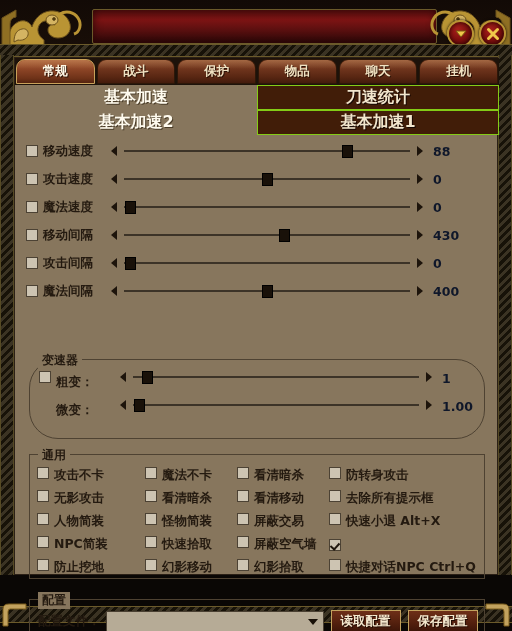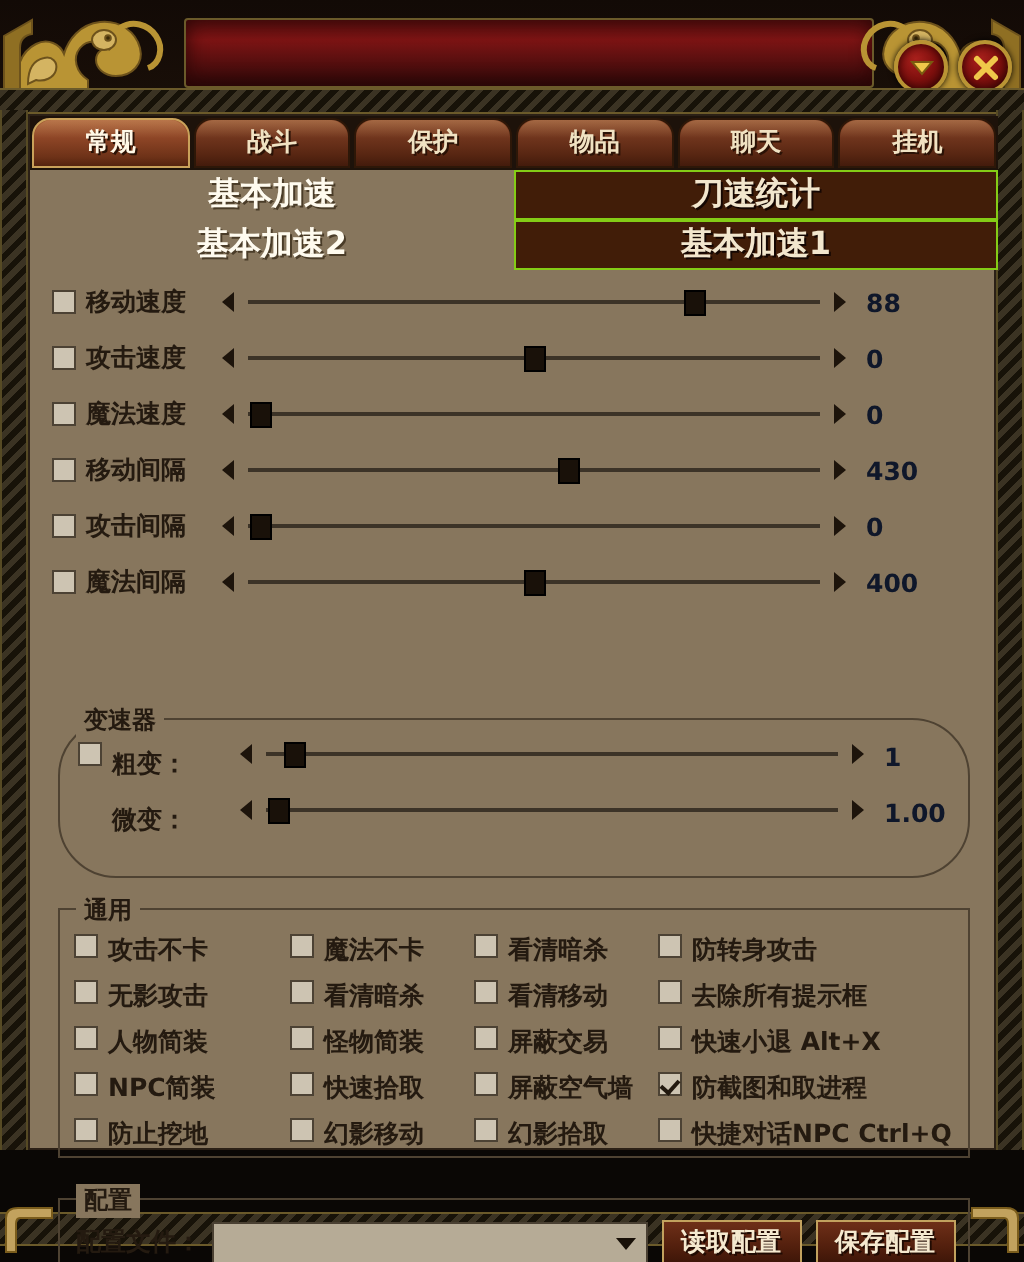--- a/index.html
+++ b/index.html
@@ -528,21 +528,20 @@
         <div class="chkitem">
             <div class="cb"></div>
             <span class="ctext">快速拾取</span>
           </div>
         <div class="chkitem">
             <div class="cb"></div>
             <span class="ctext">屏蔽空气墙</span>
           </div>
         <div class="chkitem">
             <div class="cb checked"></div>
-            <span class="ctext">防截图和取进程</span>
           </div>
 
         <div class="chkitem">
             <div class="cb"></div>
             <span class="ctext">防止挖地</span>
           </div>
         <div class="chkitem">
             <div class="cb"></div>
             <span class="ctext">幻影移动</span>
           </div>

